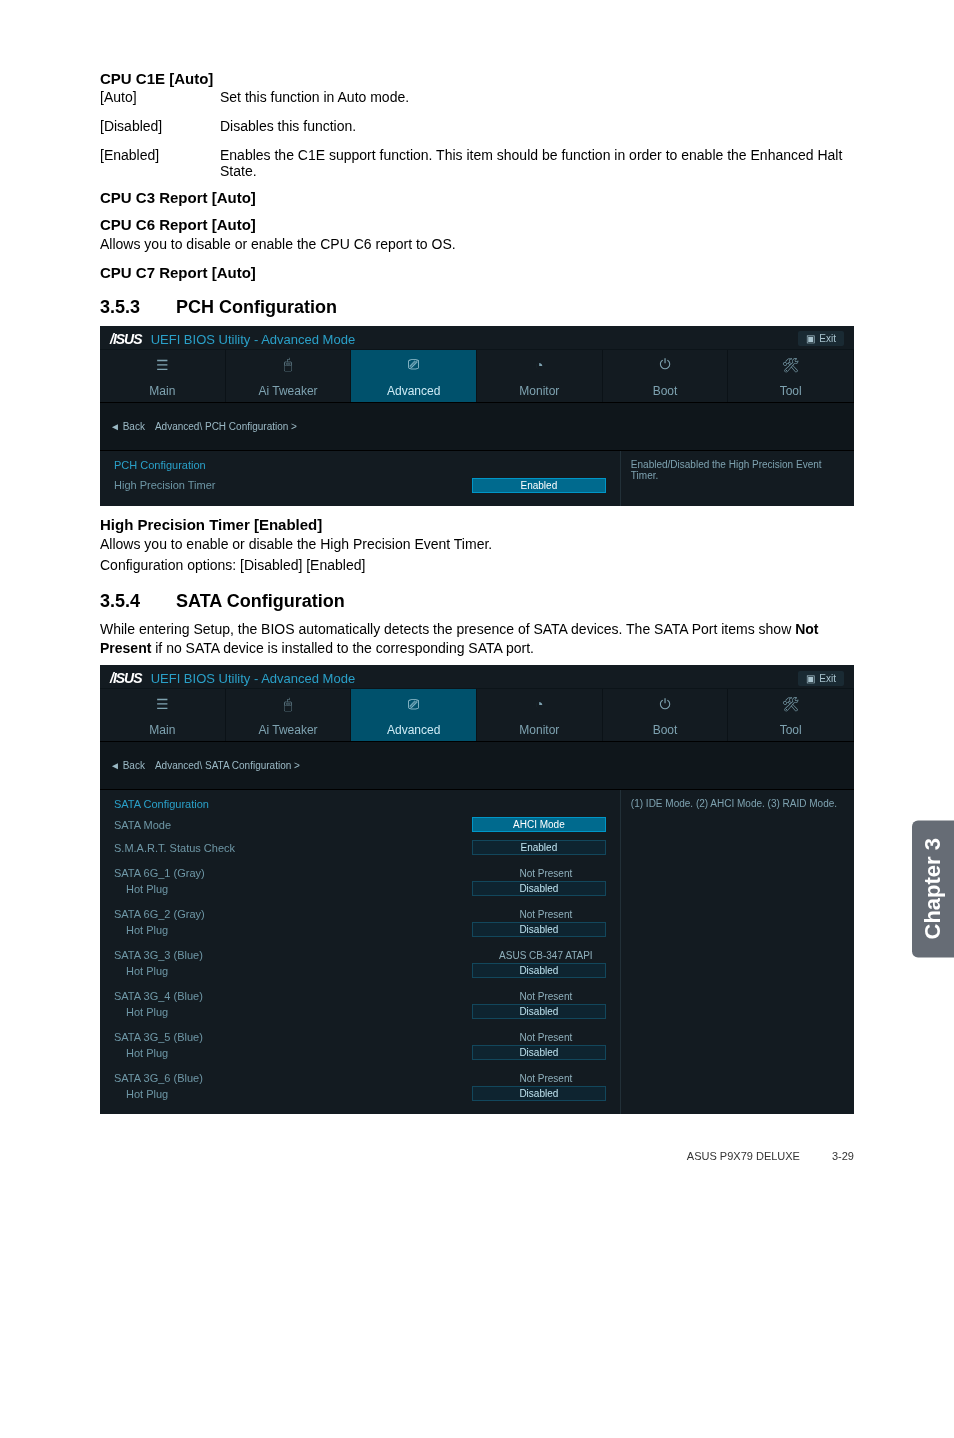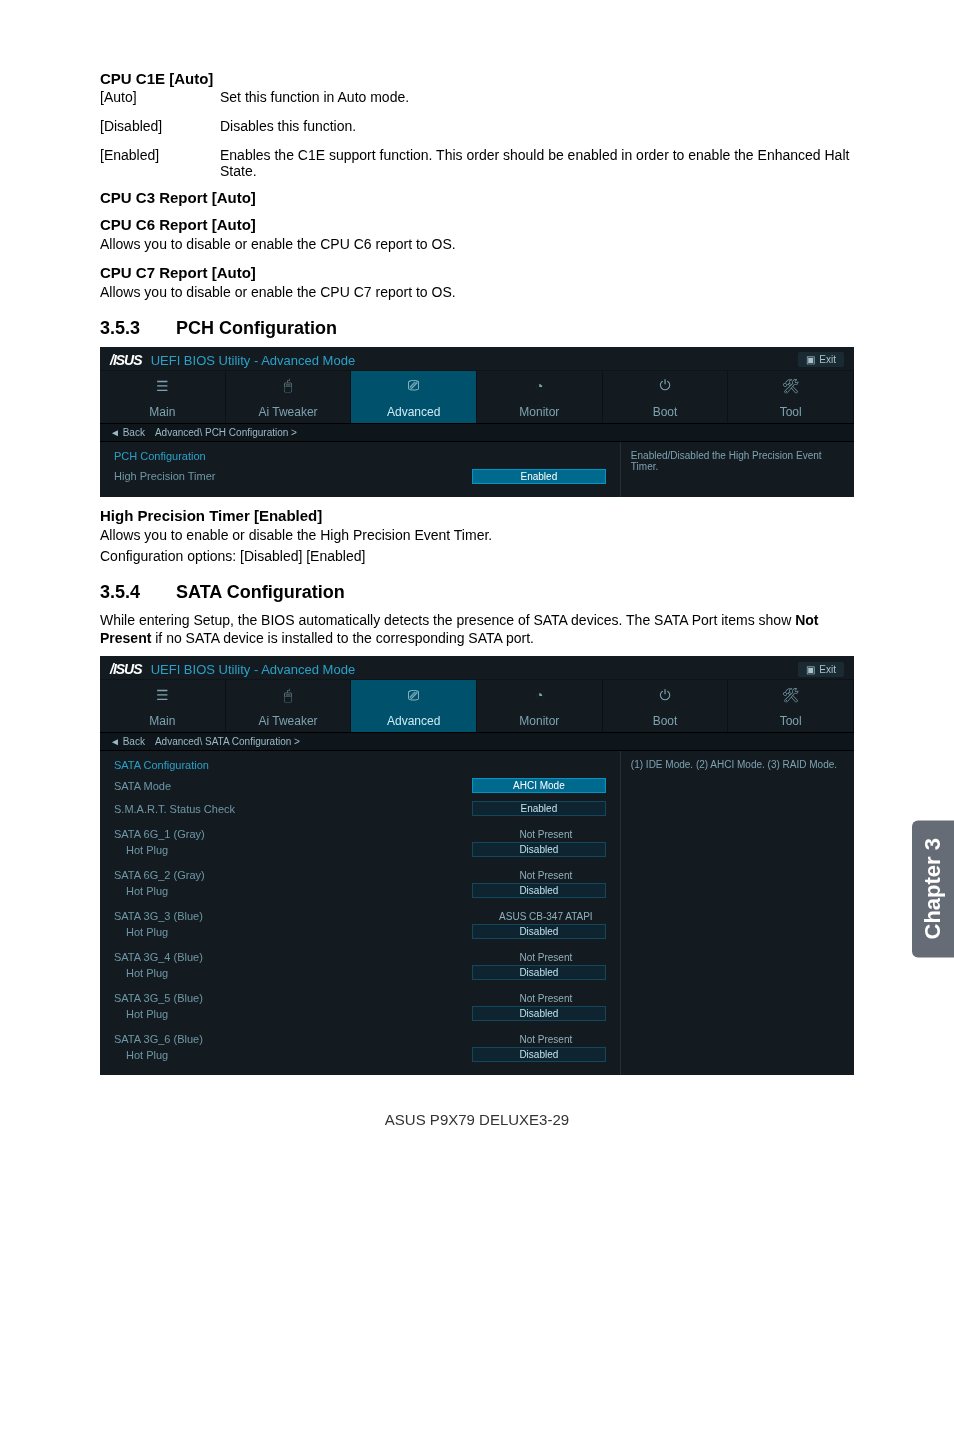--- a/index.html
+++ b/index.html
@@ -111,21 +111,21 @@
     align-items: center;
     justify-content: center;
     font-size: 14px;
   }
   .bios .tab .lbl {
     font-size: 12px;
     margin-top: 10px;
   }
   .bios .crumb {
     background: #0f161b;
-    padding: 3px 10px;
+    padding: 18px 10px;
     font-size: 10px;
     color: #9bb9c5;
     border-top: 1px solid #000;
     border-bottom: 1px solid #000;
     display: flex;
     align-items: center;
     gap: 10px;
   }
   .bios .content {
     display: flex;
@@ -172,49 +172,49 @@
     min-width: 120px;
     text-align: center;
     font-size: 10px;
     color: #8fb0bc;
   }
   .bios .group {
     margin-top: 10px;
   }
   .footer {
     display: flex;
-    justify-content: center;
-    font-size: 15px;
+    justify-content: flex-end;
+    font-size: 11px;
     color: #333;
     margin-top: 36px;
     border-top: 0;
+    gap: 32px;
   }
 </style>
 </head>
 <body>
 
 <div class="page">
 
   <h4 class="sec">CPU C1E [Auto]</h4>
   <div class="deflist">
     <div class="k">[Auto]</div>
     <div class="v">Set this function in Auto mode.</div>
     <div class="k">[Disabled]</div>
     <div class="v">Disables this function.</div>
     <div class="k">[Enabled]</div>
-    <div class="v">Enables the C1E support function. This order should be enabled in order to enable the Enhanced Halt State.</div>
+    <div class="v">Enables the C1E support function. This item should be function in order to enable the Enhanced Halt State.</div>
   </div>
 
   <h4 class="sec">CPU C3 Report [Auto]</h4>
 
   <h4 class="sec">CPU C6 Report [Auto]</h4>
   <p class="body">Allows you to disable or enable the CPU C6 report to OS.</p>
 
   <h4 class="sec">CPU C7 Report [Auto]</h4>
-  <p class="body">Allows you to disable or enable the CPU C7 report to OS.</p>
 
   <h3 class="num">3.5.3  PCH Configuration</h3>
 
   <div class="bios">
     <div class="titlebar">
       <div>
         <span class="logo">/ISUS</span>
         <span class="modetitle">UEFI BIOS Utility - Advanced Mode</span>
       </div>
       <div class="exit">

